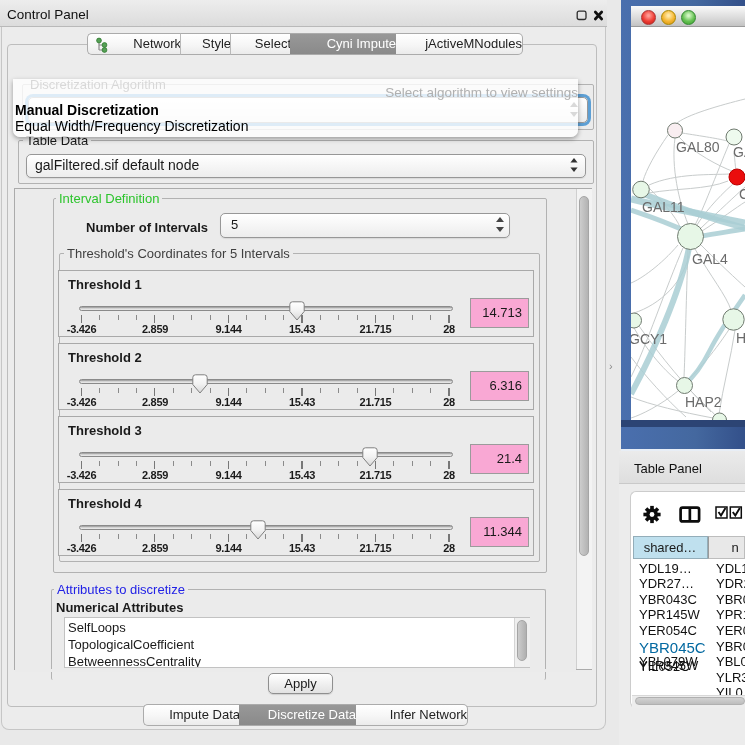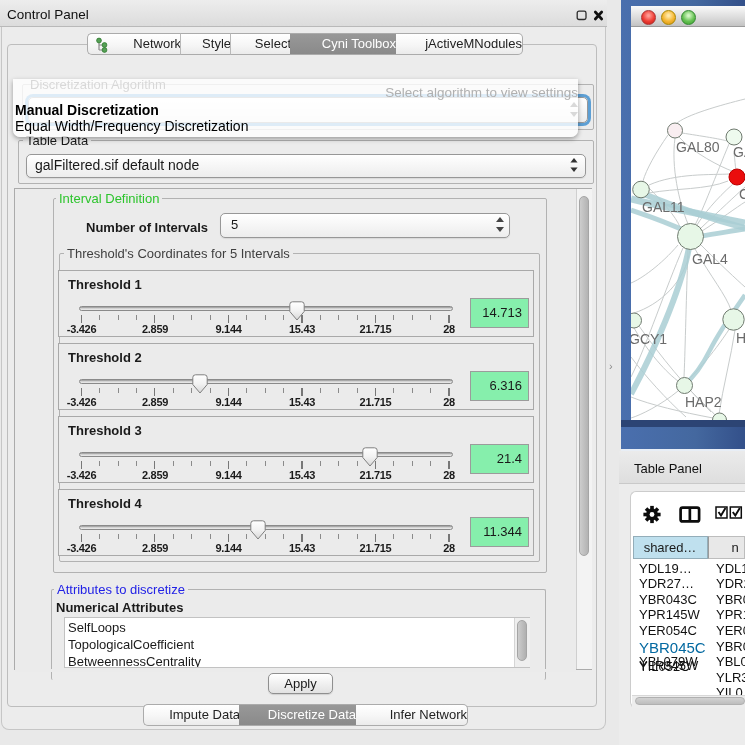--- a/index.html
+++ b/index.html
@@ -11,21 +11,21 @@
   .tabseg{position:absolute;top:33px;height:20px;line-height:20px;z-index:6;text-align:right;background:linear-gradient(#ffffff,#f6f6f6 55%,#ebebeb);border-top:1px solid #ababab;border-bottom:1px solid #ababab;color:#222}
   .tabdark{background:linear-gradient(#989898,#8a8a8a);color:#fff}
   .thr{position:absolute;left:58px;width:474px;height:65px;border:1px solid #a9a9a9;background:#ebebeb}
   .thrlab{position:absolute;left:9px;top:6px;font-weight:bold}
   .track{position:absolute;left:20px;top:35px;width:372px;height:3px;border:1px solid #8a8a8a;border-radius:3px;background:linear-gradient(#939393,#d9d9d9 55%,#ececec)}
   .ticks{position:absolute;left:22px;top:44px;width:372px;height:8px;
      background:
        repeating-linear-gradient(90deg,#777 0 1px,transparent 1px 73.5px) 0 0/372px 8px no-repeat,
        repeating-linear-gradient(90deg,#8a8a8a 0 1px,transparent 1px 18.375px) 0 0/370px 5px no-repeat}
   .num{position:absolute;top:52px;font-size:11px;font-weight:bold;transform:translateX(-50%);letter-spacing:-0.3px}
-  .vbox{position:absolute;left:411px;top:27px;width:51px;height:28px;border:1px solid #9b9b9b;background:#86efac;text-align:right;line-height:28px;padding-right:6px;font-size:13px}
+  .vbox{position:absolute;left:411px;top:27px;width:51px;height:28px;border:1px solid #9b9b9b;background:#f9a8d4;text-align:right;line-height:28px;padding-right:6px;font-size:13px}
   svg{position:absolute}
 </style>
 </head>
 <body>
 
 <div class="abs" style="left:1px;top:0;width:605px;height:730px;background:#ececec;border:1px solid #c6c6c6;border-top:none;border-radius:0 0 8px 8px;box-sizing:border-box"></div>
 
 <div class="abs" style="left:0;top:0;width:607px;height:26px;background:linear-gradient(#ededed,#dcdcdc);border-bottom:1px solid #b9b9b9"></div>
 <div class="abs" style="left:7px;top:7px;font-size:13.5px;color:#111">Control Panel</div>
 
@@ -36,21 +36,21 @@
 
 <div class="tabseg" style="left:87px;width:93px;border-left:1px solid #ababab;border-radius:5px 0 0 5px"><span style="margin-left:14px">Network</span></div>
 <svg class="abs" style="left:96px;top:37px;z-index:7" width="12" height="16" viewBox="0 0 12 16">
   <path d="M3 4 V13 M3 8 H8 M3 13 H8" stroke="#8a8a8a" stroke-width="1.2" fill="none"></path>
   <circle cx="3" cy="3.5" r="2.4" fill="#55a055" stroke="#2e7a2e" stroke-width="0.8"></circle>
   <circle cx="8.5" cy="8" r="2.4" fill="#55a055" stroke="#2e7a2e" stroke-width="0.8"></circle>
   <circle cx="8.5" cy="13" r="2.4" fill="#55a055" stroke="#2e7a2e" stroke-width="0.8"></circle>
 </svg>
 <div class="tabseg" style="left:180px;width:50px;border-left:1px solid #b9b9b9">Style</div>
 <div class="tabseg" style="left:230px;width:60px;border-left:1px solid #b9b9b9">Select</div>
-<div class="tabseg tabdark" style="left:290px;width:106px">Cyni Toolbox</div>
+<div class="tabseg tabdark" style="left:290px;width:106px">Cyni Impute</div>
 <div class="tabseg" style="left:396px;width:126px;border-right:1px solid #ababab;border-radius:0 5px 5px 0">jActiveMNodules</div>
 
 <div class="abs" style="left:7px;top:44px;width:590px;height:663px;background:#ececec;border:1px solid #bdbdbd;border-radius:4px;box-sizing:border-box"></div>
 
 <div class="grp" style="left:22px;top:84px;width:570px;height:44px"></div>
 <div class="grplab" style="left:27px;top:78px;color:#3a3a3a;background:transparent">Discretization Algorithm</div>
 
 <div class="combo" style="left:28px;top:97px;width:558px;height:24px;box-shadow:0 0 0 3px #5d9fd4"></div>
 <svg class="abs" style="left:569px;top:101px" width="10" height="17" viewBox="0 0 10 17">
   <path d="M5 1 L9 6 H1 Z" fill="#444"></path>

